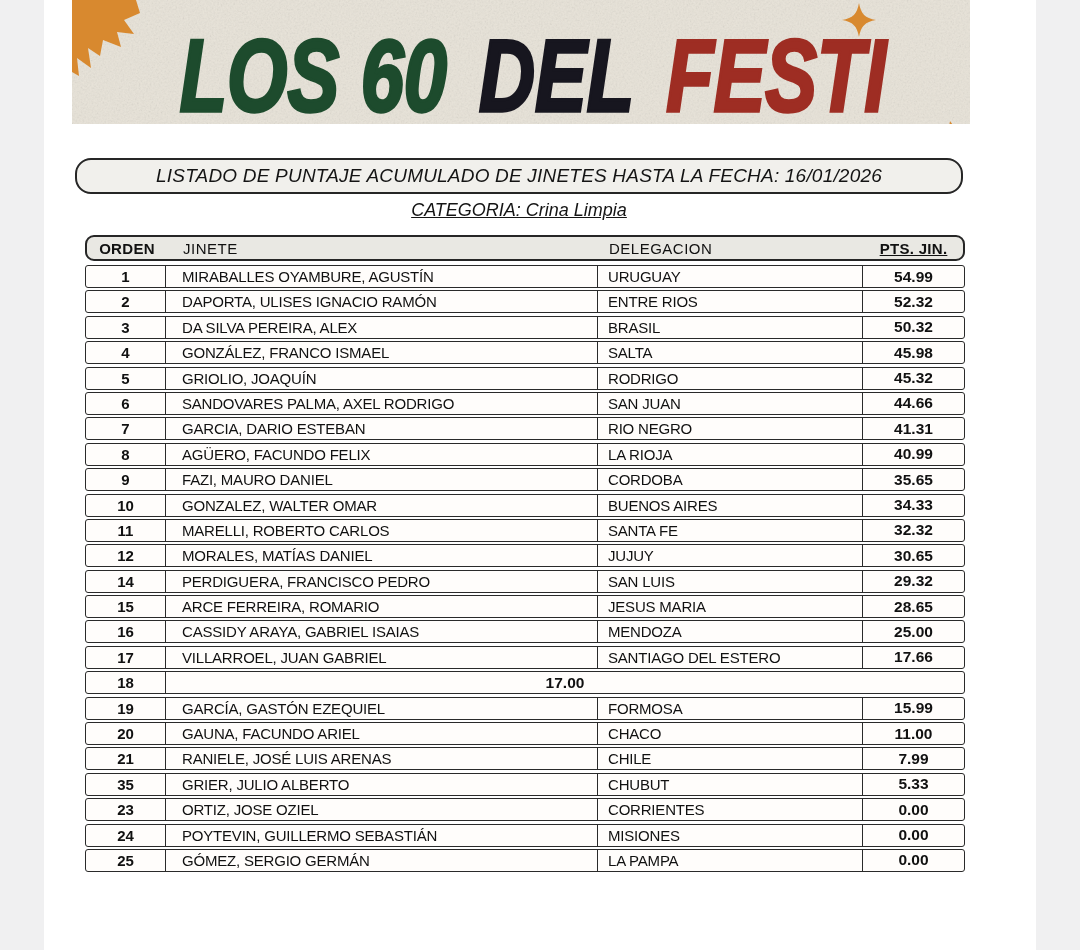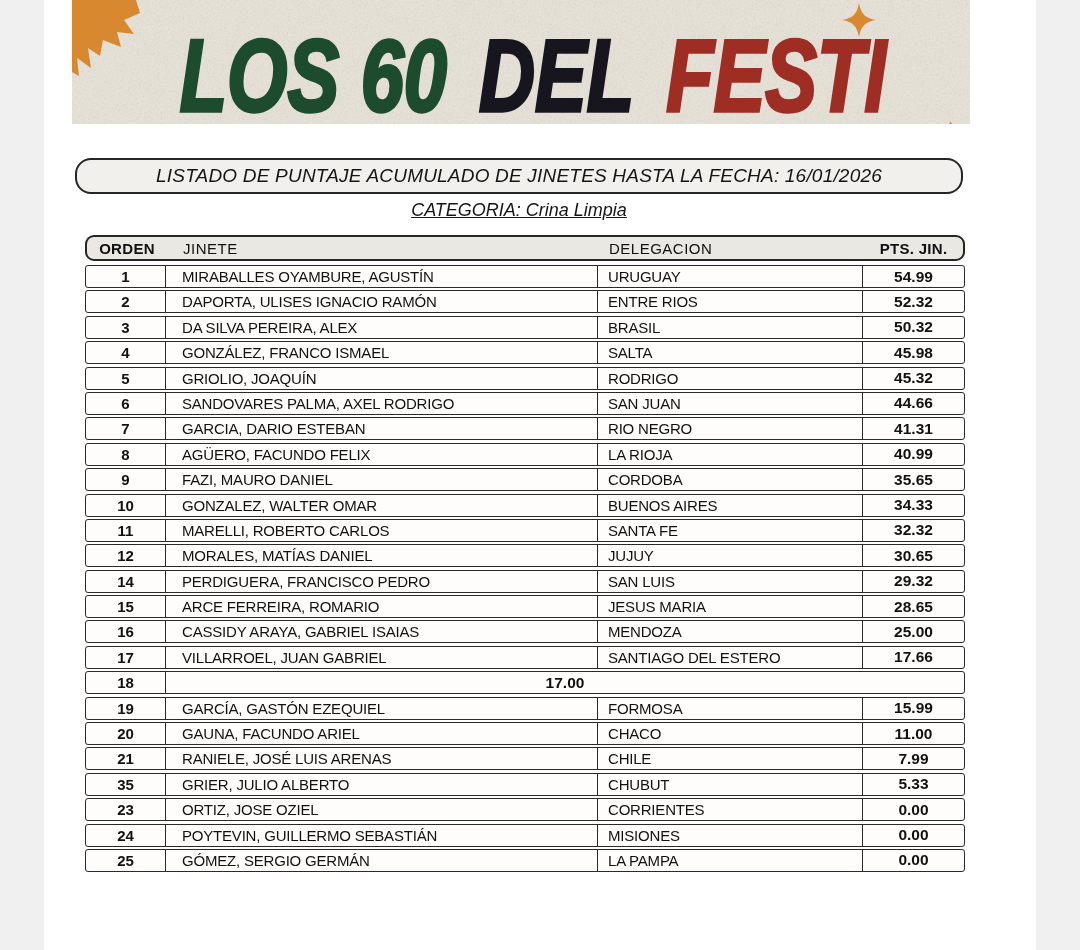--- a/index.html
+++ b/index.html
@@ -79,21 +79,21 @@
     border: 2px solid #262626;
     border-radius: 9px;
     background: #e9e8e3;
     display: flex; align-items: center;
     font-size: 15px;
     margin-bottom: 4px;
   }
   .h-orden { width: 80px; text-align: center; font-weight: 700; letter-spacing: 0.3px; }
   .h-jinete { width: 432px; padding-left: 16px; letter-spacing: 0.5px; }
   .h-deleg { width: 265px; padding-left: 10px; letter-spacing: 0.5px; }
-  .h-pts   { flex: 1; text-align: center; font-weight: 700; letter-spacing: 0.3px; }
+  .h-pts   { flex: 1; text-align: center; font-weight: 700; letter-spacing: 0.3px; text-decoration: underline; }
 
   .row {
     height: 23px;
     border: 1.6px solid #2a2a2a;
     border-radius: 3px;
     margin-bottom: 2.4px;
     display: flex; align-items: stretch;
     background: #fffdfb;
     font-size: 15px;
   }

